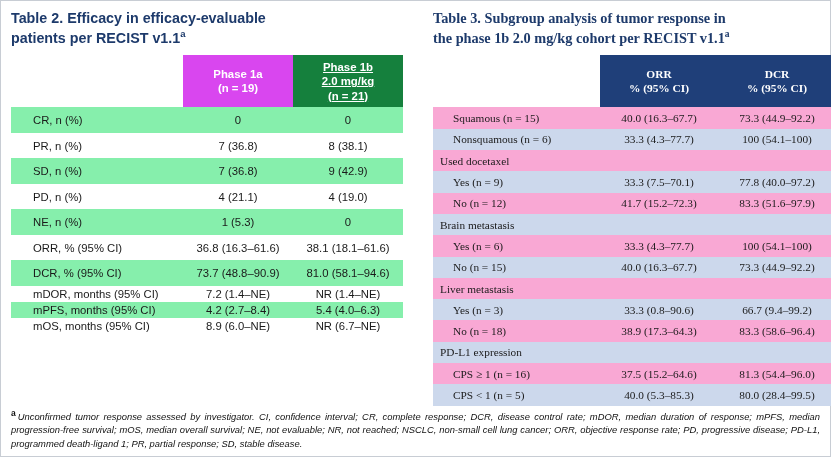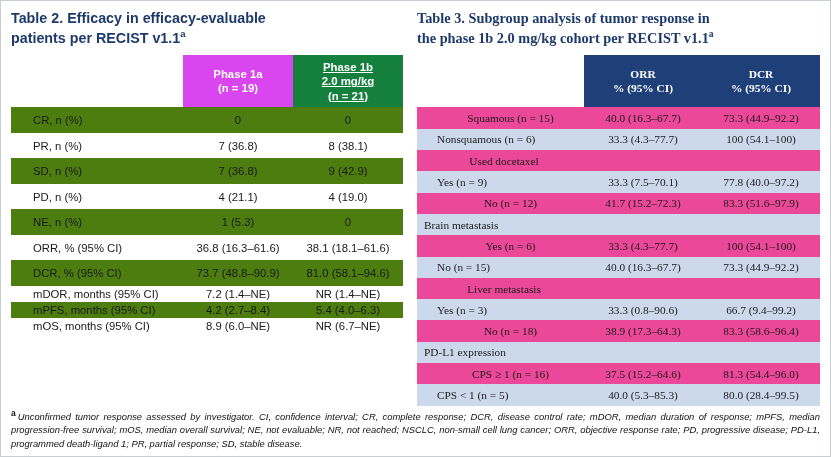--- a/index.html
+++ b/index.html
@@ -15,21 +15,21 @@
   .page {
     position: relative;
     width: 831px;
     height: 457px;
     border: 1px solid #c8cdd4;
     background: #ffffff;
     padding: 8px 10px 0 10px;
   }
   .cols {
     display: flex;
-    gap: 14px;
+    gap: 30px;
     align-items: flex-start;
   }
   .col-left { width: 392px; flex: 0 0 392px; }
   .col-right { width: 403px; flex: 0 0 403px; font-family: Liberation Serif, serif; }
 
   .tbl-title {
     font-size: 14.3px;
     font-weight: bold;
     line-height: 1.32;
     color: #1d3a6b;
@@ -64,21 +64,21 @@
   .t2 thead th.ph1a { background: #d946ef; margin-left: 32px; }
   .t2 thead th.ph1b { background: #15803d; text-decoration: underline; }
 
   .t2 tbody td {
     height: 25.5px;
     vertical-align: middle;
     font-size: 11.3px;
   }
   .t2 tbody td.lbl { padding-left: 22px; text-align: left; }
   .t2 tbody td.val { text-align: center; }
-  .t2 tbody tr.shade td { background: #4d7c0f; }
+  .t2 tbody tr.shade td { background: #86efac; }
   .t2 tbody tr.plain td { background: #ffffff; }
   .t2 tbody tr.tall td { height: 16px; }
 
   
   .t3 { table-layout: fixed; }
   .t3 col.d1 { width: 167px; }
   .t3 col.d2 { width: 118px; }
   .t3 col.d3 { width: 118px; }
 
   .t3 thead th {
@@ -96,21 +96,21 @@
 
   .t3 tbody td {
     height: 21.3px;
     vertical-align: middle;
     font-size: 11.3px;
   }
   .t3 tbody td.grp { padding-left: 7px; text-align: left; }
   .t3 tbody td.sub { padding-left: 20px; text-align: left; }
   .t3 tbody td.val { text-align: center; }
   .t3 tbody tr.shade td { background: #ccd8ec; }
-  .t3 tbody tr.plain td { background: #ec4899; text-align: center; }
+  .t3 tbody tr.plain td { background: #f9a8d4; }
 
   
   .footnote {
     position: absolute;
     left: 10px;
     right: 10px;
     bottom: 6px;
     font-size: 9.4px;
     font-style: italic;
     line-height: 1.42;

